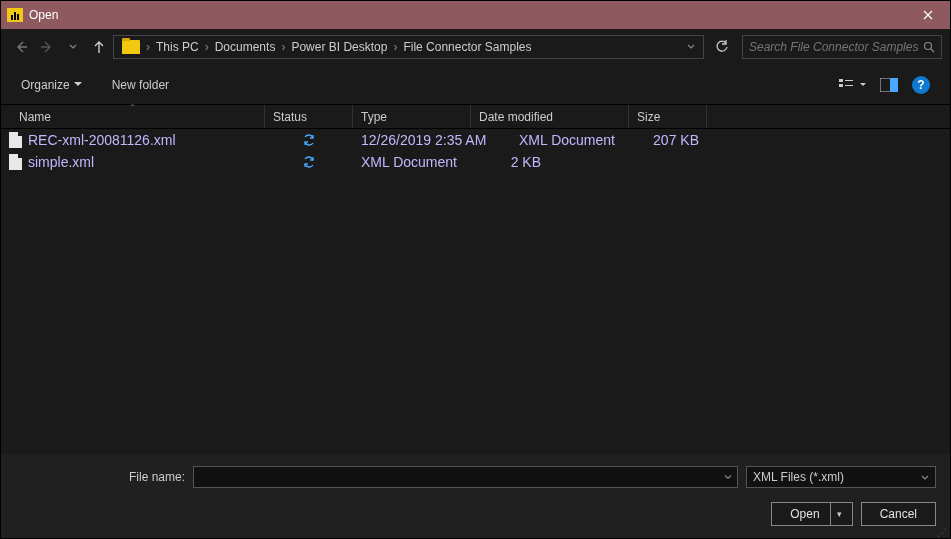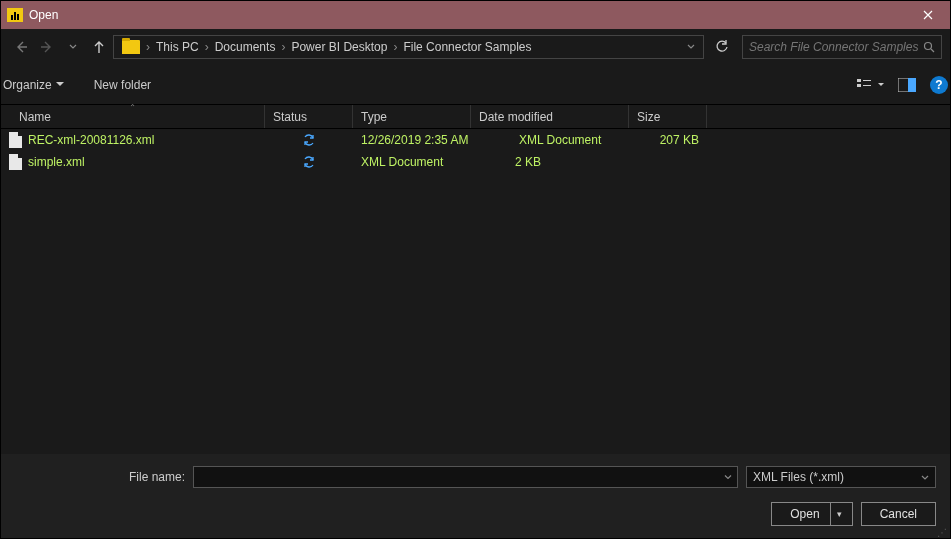--- a/index.html
+++ b/index.html
@@ -15,36 +15,36 @@
 .folder-icon { width: 18px; height: 14px; background: #f2c811; margin: 0 4px; border-radius: 1px 1px 0 0; position: relative; }
 .folder-icon::before { content:""; position:absolute; top:-2px; left:0; width:8px; height:3px; background:#d4a800; border-radius:1px 1px 0 0; }
 .address { flex: 1; height: 24px; background: #1a1a1a; border: 1px solid #444; display: flex; align-items: center; padding: 0 4px; color: #ccc; font-size: 12px; gap: 0; }
 .crumb { padding: 0 4px; }
 .crumb-sep { color: #888; padding: 0 2px; }
 .addr-right { margin-left: auto; display: flex; gap: 6px; color: #888; padding-right: 4px; }
 .refresh-btn { width: 24px; height: 24px; display: flex; align-items: center; justify-content: center; color: #ccc; margin-left: 4px; }
 .searchbox { width: 200px; height: 24px; background: #1a1a1a; border: 1px solid #444; margin-left: 6px; display: flex; align-items: center; padding: 0 6px; }
 .searchbox input { background: transparent; border: none; outline: none; color: #888; font-size: 12px; flex: 1; font-style: italic; }
 .search-icon { color: #888; font-size: 12px; }
-.toolbar { height: 40px; display: flex; align-items: center; padding: 0 2px; color: #ccc; font-size: 12px; border-bottom: 1px solid #000; }
+.toolbar { height: 40px; display: flex; align-items: center; padding: 0 20px; color: #ccc; font-size: 12px; border-bottom: 1px solid #000; }
 .tool-left { display: flex; gap: 30px; }
 .tool-item { display: flex; align-items: center; gap: 4px; }
 .tool-right { margin-left: auto; display: flex; gap: 14px; align-items: center; }
 .view-icon { color: #ccc; display: flex; align-items: center; gap: 1px; }
 .help-icon { width: 18px; height: 18px; border-radius: 50%; background: #0e7ad1; color: #fff; display: flex; align-items: center; justify-content: center; font-size: 12px; font-weight: bold; }
 .columns { height: 24px; display: flex; font-size: 12px; color: #ccc; border-bottom: 1px solid #000; }
 .col { display: flex; align-items: center; padding: 0 8px; border-right: 1px solid #333; }
 .col-name { width: 264px; padding-left: 18px; position: relative; }
 .col-name .sort { position: absolute; left: 50%; top: -2px; transform: translateX(-50%); color: #888; font-size: 8px; }
 .col-status { width: 88px; }
 .col-date { width: 158px; }
 .col-type { width: 118px; }
 .col-size { width: 78px; text-align: left; }
 .filelist { background: #1a1a1a; }
-.row { height: 22px; display: flex; font-size: 12px; color: #bef264; align-items: center; }
+.row { height: 22px; display: flex; font-size: 14px; color: #c4b5fd; align-items: center; }
 .row .cell { padding: 0 8px; }
 .cell-name { width: 264px; display: flex; align-items: center; gap: 6px; padding-left: 20px; }
 .file-icon { width: 13px; height: 16px; background: #e8e8e8; position: relative; }
 .file-icon::after { content:""; position:absolute; top:0; right:0; width:4px; height:4px; background:#1a1a1a; }
 .cell-status { width: 88px; color: #4aa8ff; display: flex; justify-content: center; }
 .cell-date { width: 158px; }
 .cell-type { width: 118px; }
 .cell-size { width: 78px; text-align: right; padding-right: 12px; }
 .footer { position: absolute; left: 0; right: 0; bottom: 0; background: #202020; padding: 12px 14px 12px 14px; }
 .fn-row { display: flex; align-items: center; gap: 8px; margin-bottom: 14px; }

